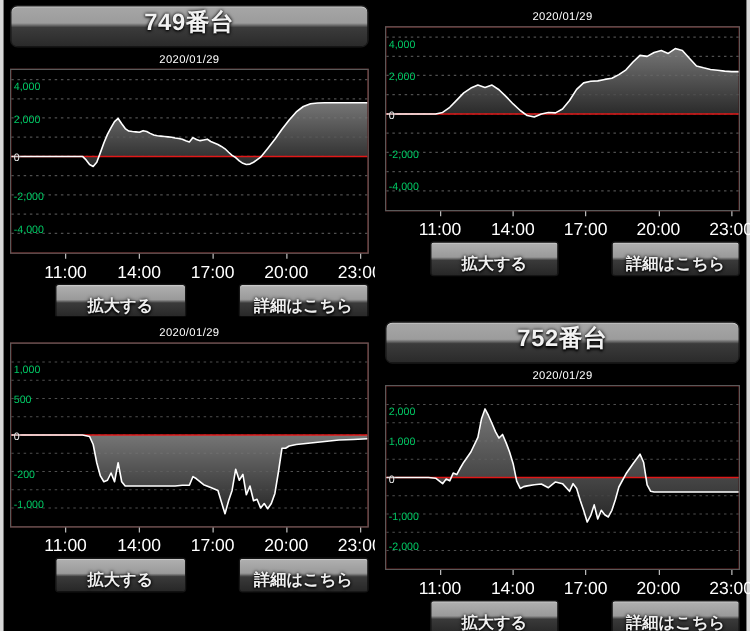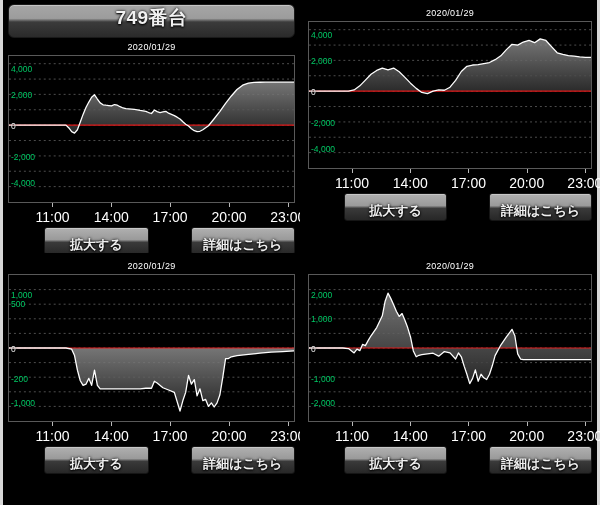--- a/index.html
+++ b/index.html
@@ -261,21 +261,21 @@
               <line x1="0" y1="103.6" x2="287" y2="103.6" stroke="#6a6a6a" stroke-width="1" stroke-dasharray="2 3" opacity="0.75"></line>
               <line x1="0" y1="118.4" x2="287" y2="118.4" stroke="#6a6a6a" stroke-width="1" stroke-dasharray="2 3" opacity="0.75"></line>
               <line x1="0" y1="133.2" x2="287" y2="133.2" stroke="#6a6a6a" stroke-width="1" stroke-dasharray="2 3" opacity="0.75"></line>
             </g>
       <path d="M0.0 74.0 L0.0 74.0 L11.5 74.0 L23.0 74.0 L34.4 74.0 L45.9 74.0 L57.4 74.0 L63.1 75.2 L66.0 81.7 L68.9 96.5 L71.8 107.2 L74.6 111.9 L77.5 110.7 L80.4 104.8 L83.2 111.9 L86.1 96.5 L89.0 111.9 L91.8 115.4 L94.7 115.4 L97.6 115.4 L103.3 115.4 L109.1 115.4 L114.8 115.4 L120.5 115.4 L126.3 115.4 L132.0 115.4 L137.8 114.8 L143.5 114.8 L146.4 107.7 L149.2 109.5 L155.0 114.3 L160.7 116.6 L166.5 119.0 L172.2 137.9 L175.1 127.3 L177.9 119.0 L180.8 101.8 L183.7 110.7 L186.6 106.0 L189.4 122.5 L192.3 115.4 L195.2 127.3 L198.0 126.1 L200.9 133.2 L203.8 129.6 L206.6 133.8 L209.5 129.6 L212.4 121.4 L215.3 103.6 L218.1 84.7 L221.0 84.7 L223.9 82.9 L229.6 81.7 L241.1 80.5 L252.6 79.3 L264.0 78.1 L275.5 77.6 L287.0 77.0 L287.0 74.0 Z" fill="url(#ag2)"></path>
       <line x1="0" y1="74.0" x2="287" y2="74.0" stroke="#e01818" stroke-width="1.2"></line>
       <path d="M0.0 74.0 L11.5 74.0 L23.0 74.0 L34.4 74.0 L45.9 74.0 L57.4 74.0 L63.1 75.2 L66.0 81.7 L68.9 96.5 L71.8 107.2 L74.6 111.9 L77.5 110.7 L80.4 104.8 L83.2 111.9 L86.1 96.5 L89.0 111.9 L91.8 115.4 L94.7 115.4 L97.6 115.4 L103.3 115.4 L109.1 115.4 L114.8 115.4 L120.5 115.4 L126.3 115.4 L132.0 115.4 L137.8 114.8 L143.5 114.8 L146.4 107.7 L149.2 109.5 L155.0 114.3 L160.7 116.6 L166.5 119.0 L172.2 137.9 L175.1 127.3 L177.9 119.0 L180.8 101.8 L183.7 110.7 L186.6 106.0 L189.4 122.5 L192.3 115.4 L195.2 127.3 L198.0 126.1 L200.9 133.2 L203.8 129.6 L206.6 133.8 L209.5 129.6 L212.4 121.4 L215.3 103.6 L218.1 84.7 L221.0 84.7 L223.9 82.9 L229.6 81.7 L241.1 80.5 L252.6 79.3 L264.0 78.1 L275.5 77.6 L287.0 77.0" fill="none" stroke="#ffffff" stroke-width="1.3" stroke-linejoin="round"></path>
     </svg>
         <div class="ylabels">
             <div class="ylabel" style="top:19.8px">1,000</div>
-            <div class="ylabel" style="top:29px">500</div>
+            <div class="ylabel" style="top:44px">500</div>
             <div class="ylabel zero" style="top:74.0px">0</div>
             <div class="ylabel" style="top:103.6px">-200</div>
             <div class="ylabel" style="top:128.2px">-1,000</div>
           </div>
       </div>
       <div class="xaxis">
           <div class="tick" style="left:15.5%"></div>
           <div class="xlabel" style="left:15.5%">11:00</div>
           <div class="tick" style="left:36%"></div>
           <div class="xlabel" style="left:36%">14:00</div>
@@ -290,20 +290,23 @@
     <div class="btn-row">
       <div class="btn">
         <span class="btn-text">拡大する</span>
       </div>
       <div class="btn">
         <span class="btn-text">詳細はこちら</span>
       </div>
     </div>
   </div>
   <div class="panel col-right row-bottom">
+    <div class="title-bar">
+      <span class="title-text">752番台</span>
+    </div>
     <div class="date-line">2020/01/29</div>
     <div class="chart-wrap">
       <div class="chart-box">
         <svg viewBox="0 0 287 148" preserveAspectRatio="none">
       <defs>
         <linearGradient id="ag3" x1="0" y1="0" x2="0" y2="1">
           <stop offset="0%" stop-color="#8a8a8a" stop-opacity="0.85"></stop>
           <stop offset="100%" stop-color="#2e2e2e" stop-opacity="0.85"></stop>
         </linearGradient>
       </defs>

